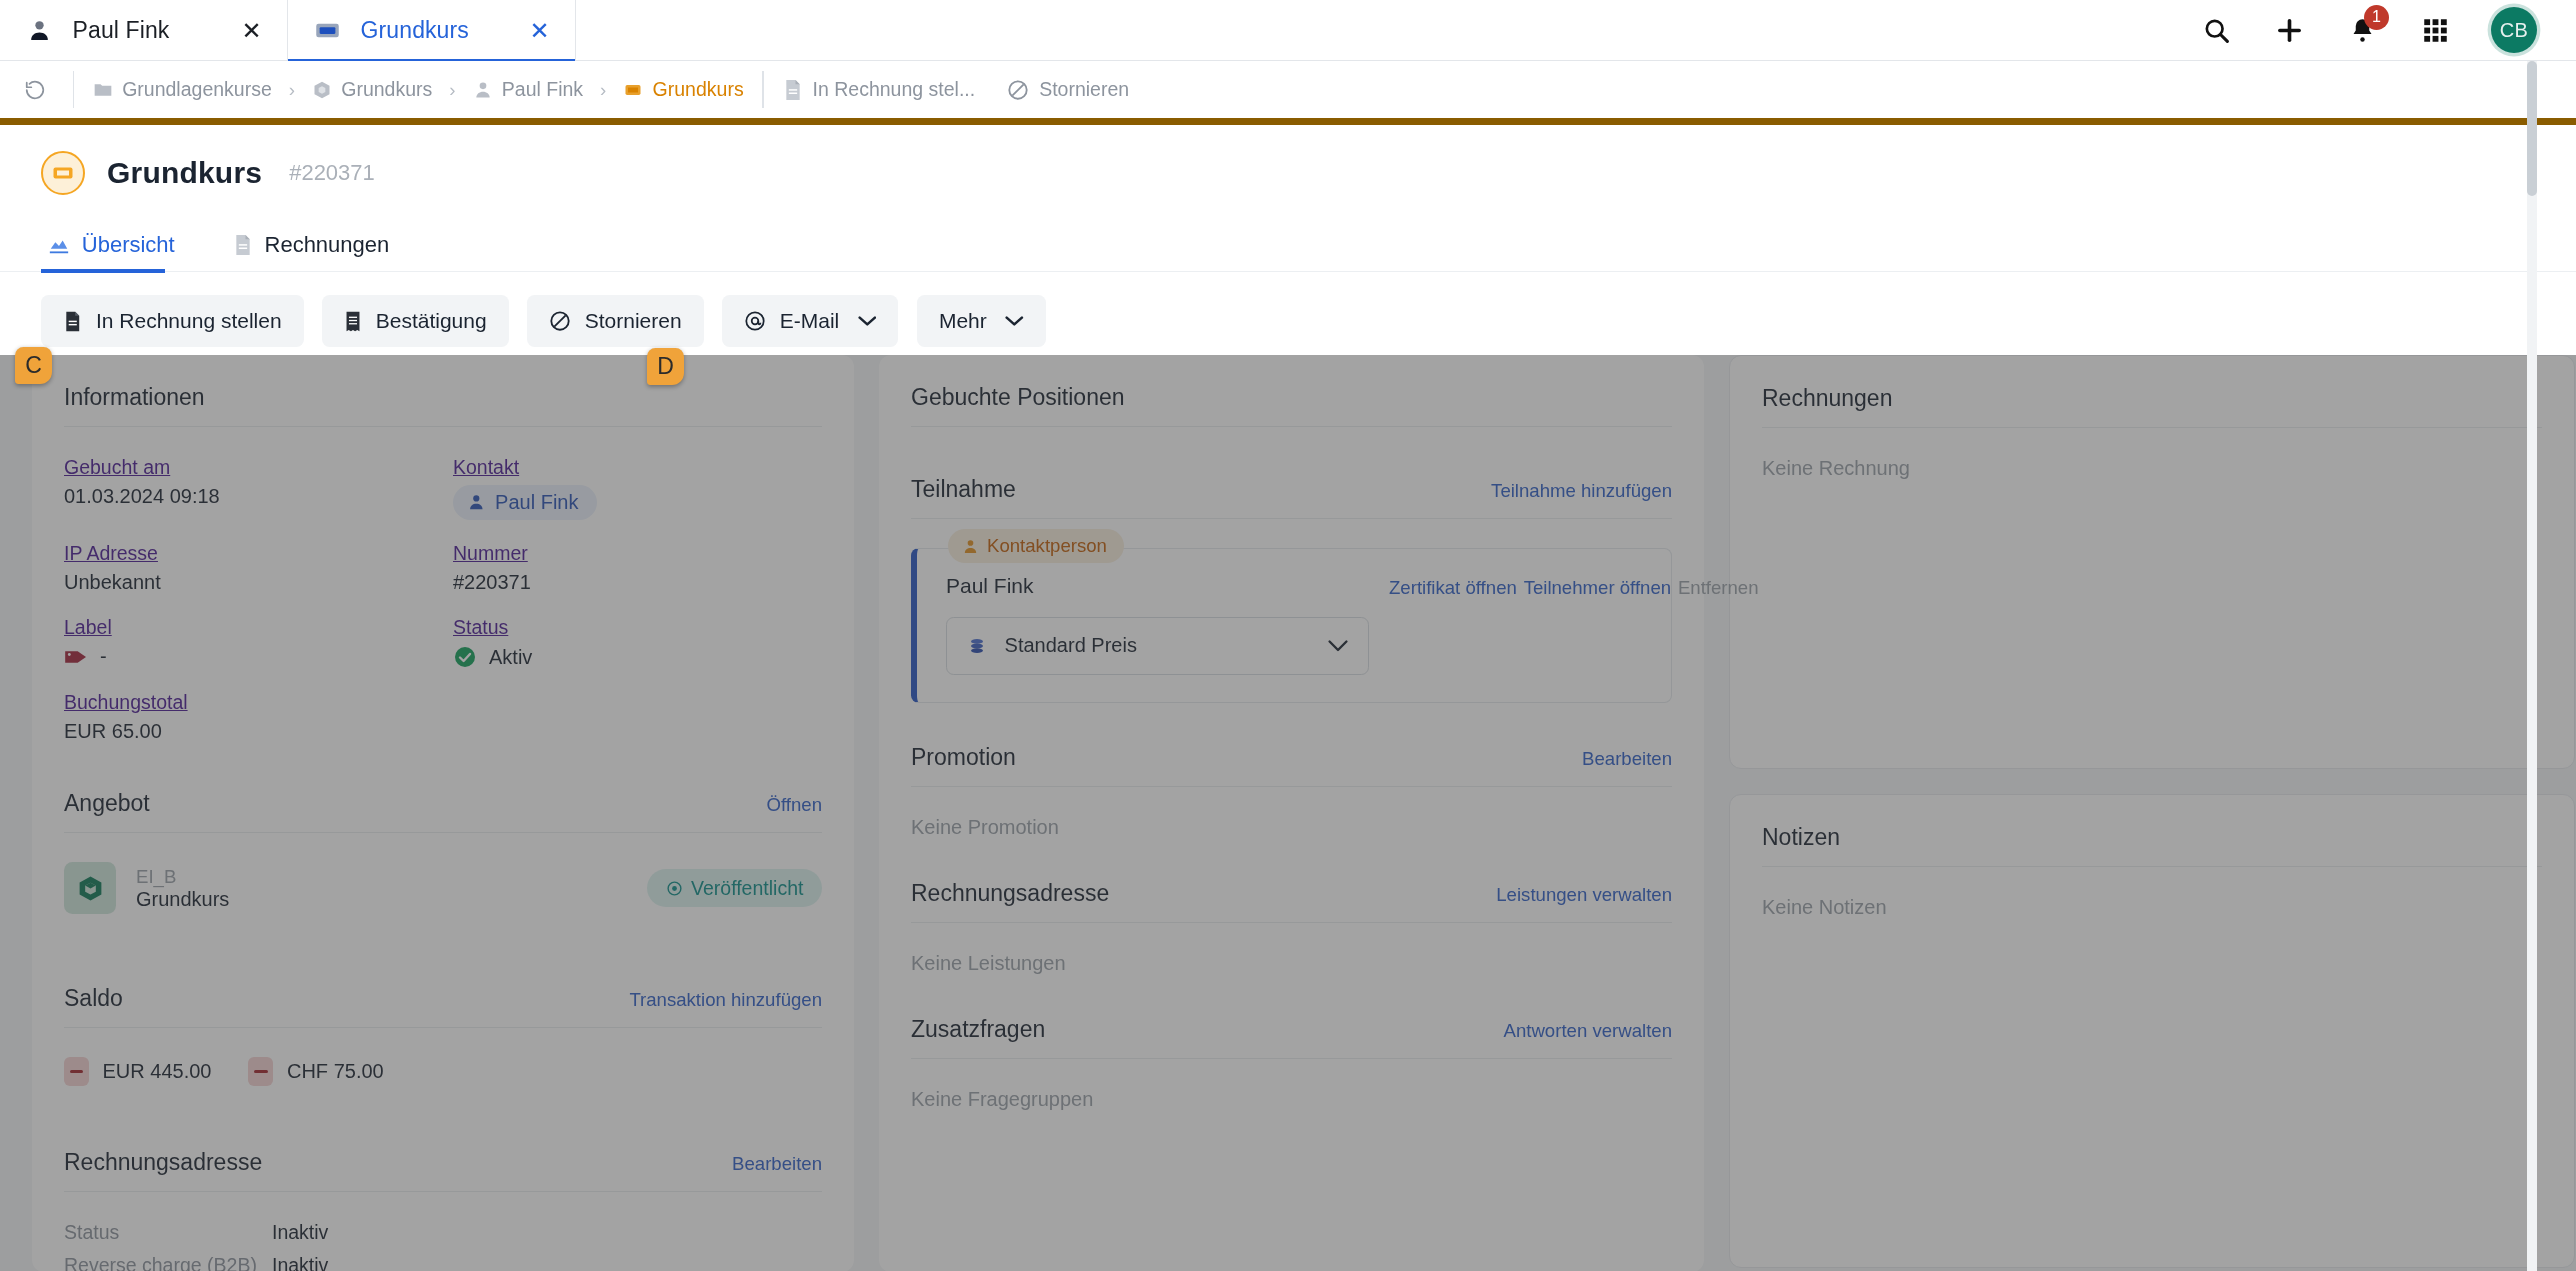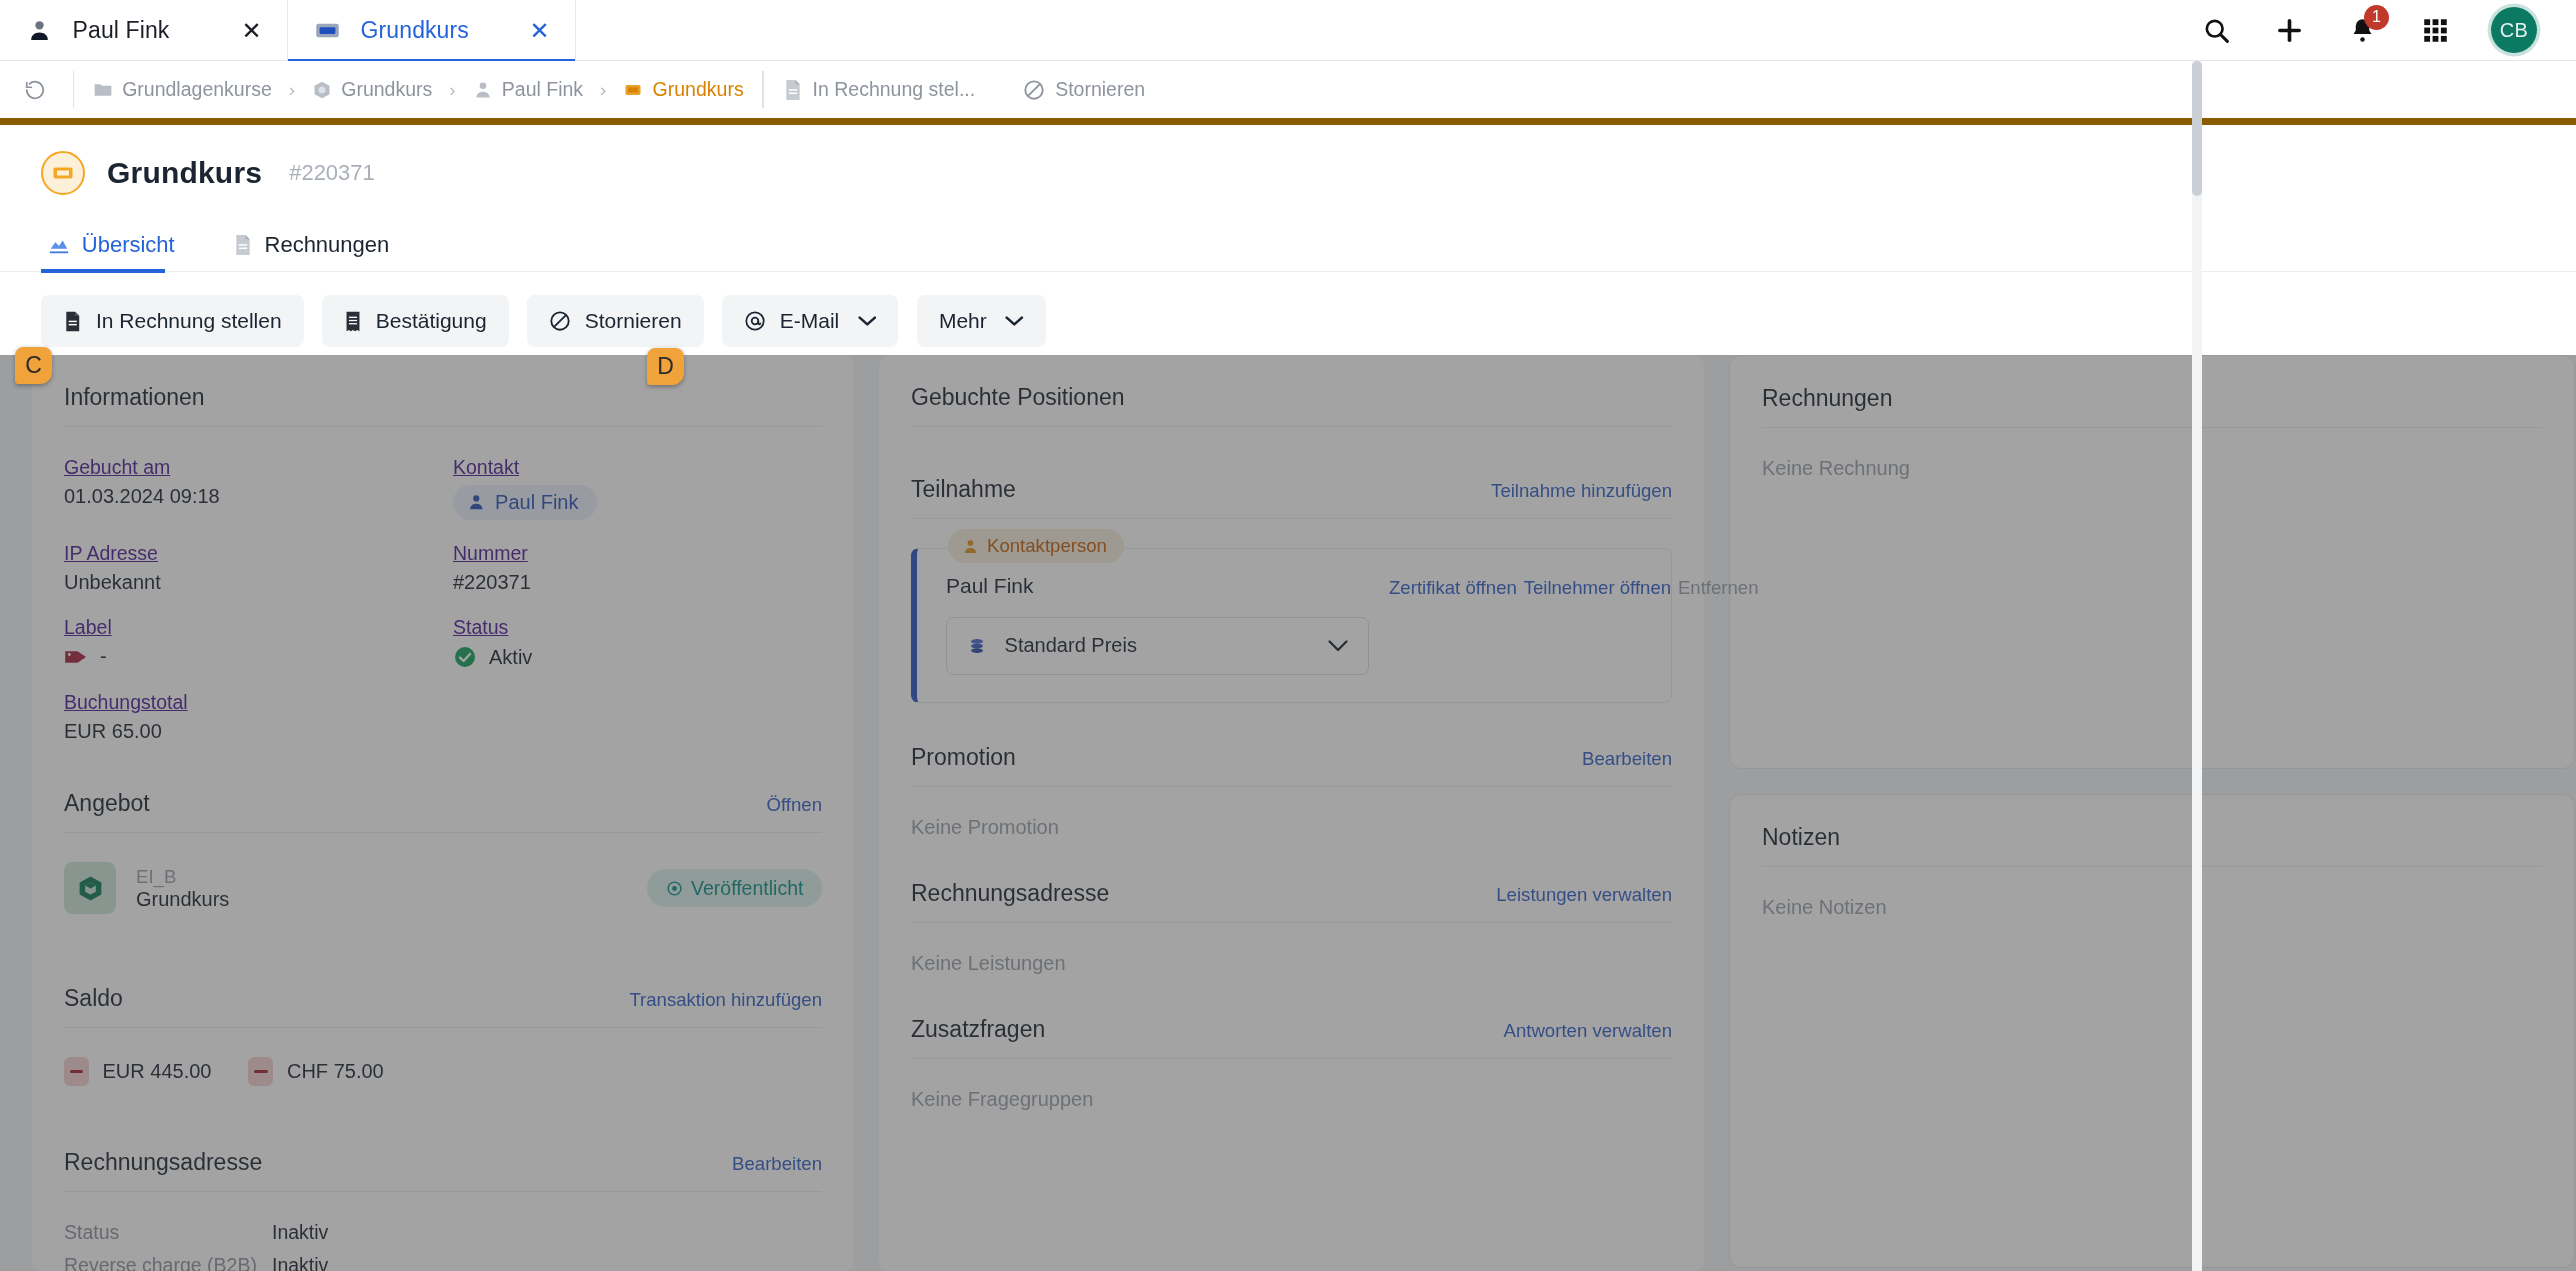--- a/index.html
+++ b/index.html
@@ -8,21 +8,21 @@
     width: 2576px;
     height: 1272px;
     overflow: hidden;
     background: #ffffff;
     font-family: "Liberation Sans", sans-serif;
     color: #1f2733;
   }
 
   #app {
     position: relative;
-    width: 2202px;
+    width: 2537px;
     height: 1272px;
     background: #ffffff;
   }
 
   
   .tabbar {
     position: absolute;
     top: 0; left: 0;
     width: 2576px;
     height: 61px;
@@ -120,21 +120,21 @@
     display: flex;
     align-items: center;
     gap: 9.3px;
     font-size: 19.5px;
     color: #8d949e;
     white-space: nowrap;
     cursor: pointer;
   }
   .crumb.current { color: #d98200; }
   .crumb-sep { margin: 0 17px; color: #b6bcc4; font-size: 18.6px; }
-  .quick-actions { display: flex; align-items: center; gap: 48px; }
+  .quick-actions { display: flex; align-items: center; gap: 32px; }
   .qa {
     display: flex; align-items: center; gap: 10px;
     font-size: 19.5px; color: #8d949e; white-space: nowrap; cursor: pointer;
   }
 
   
   .amber-rule {
     position: absolute;
     top: 118px; left: 0;
     width: 2576px;

